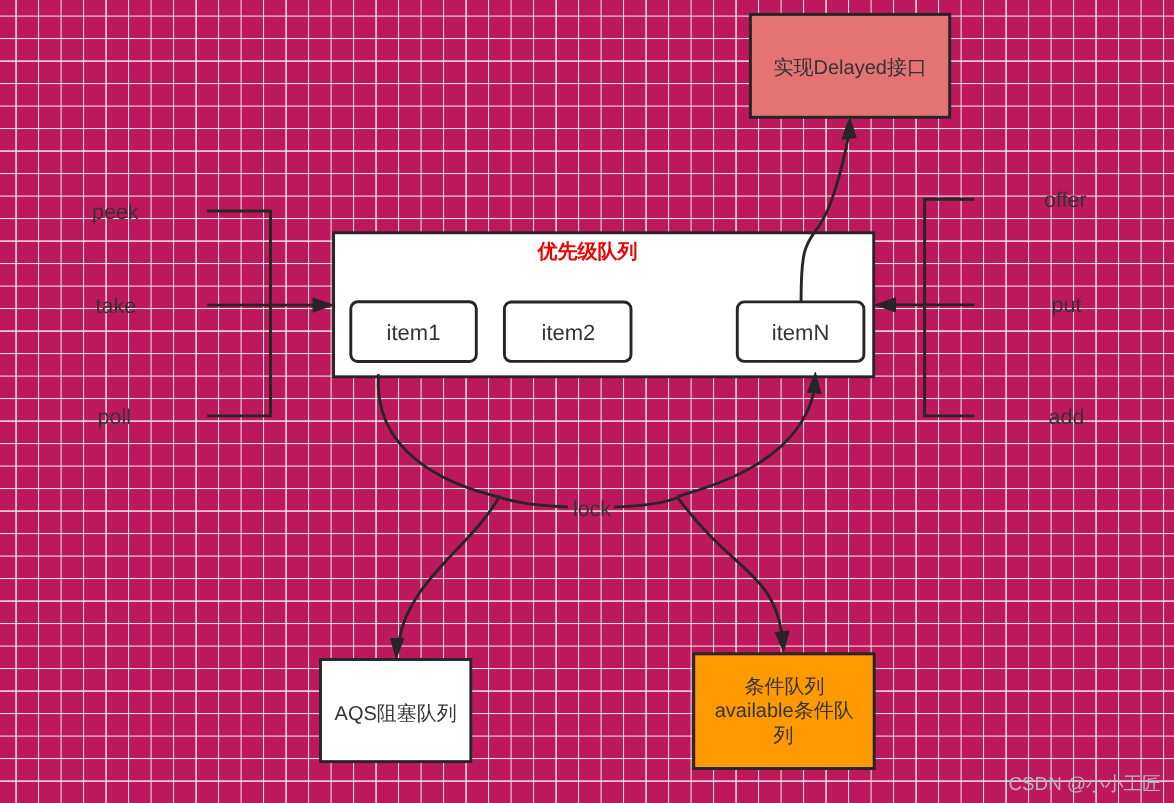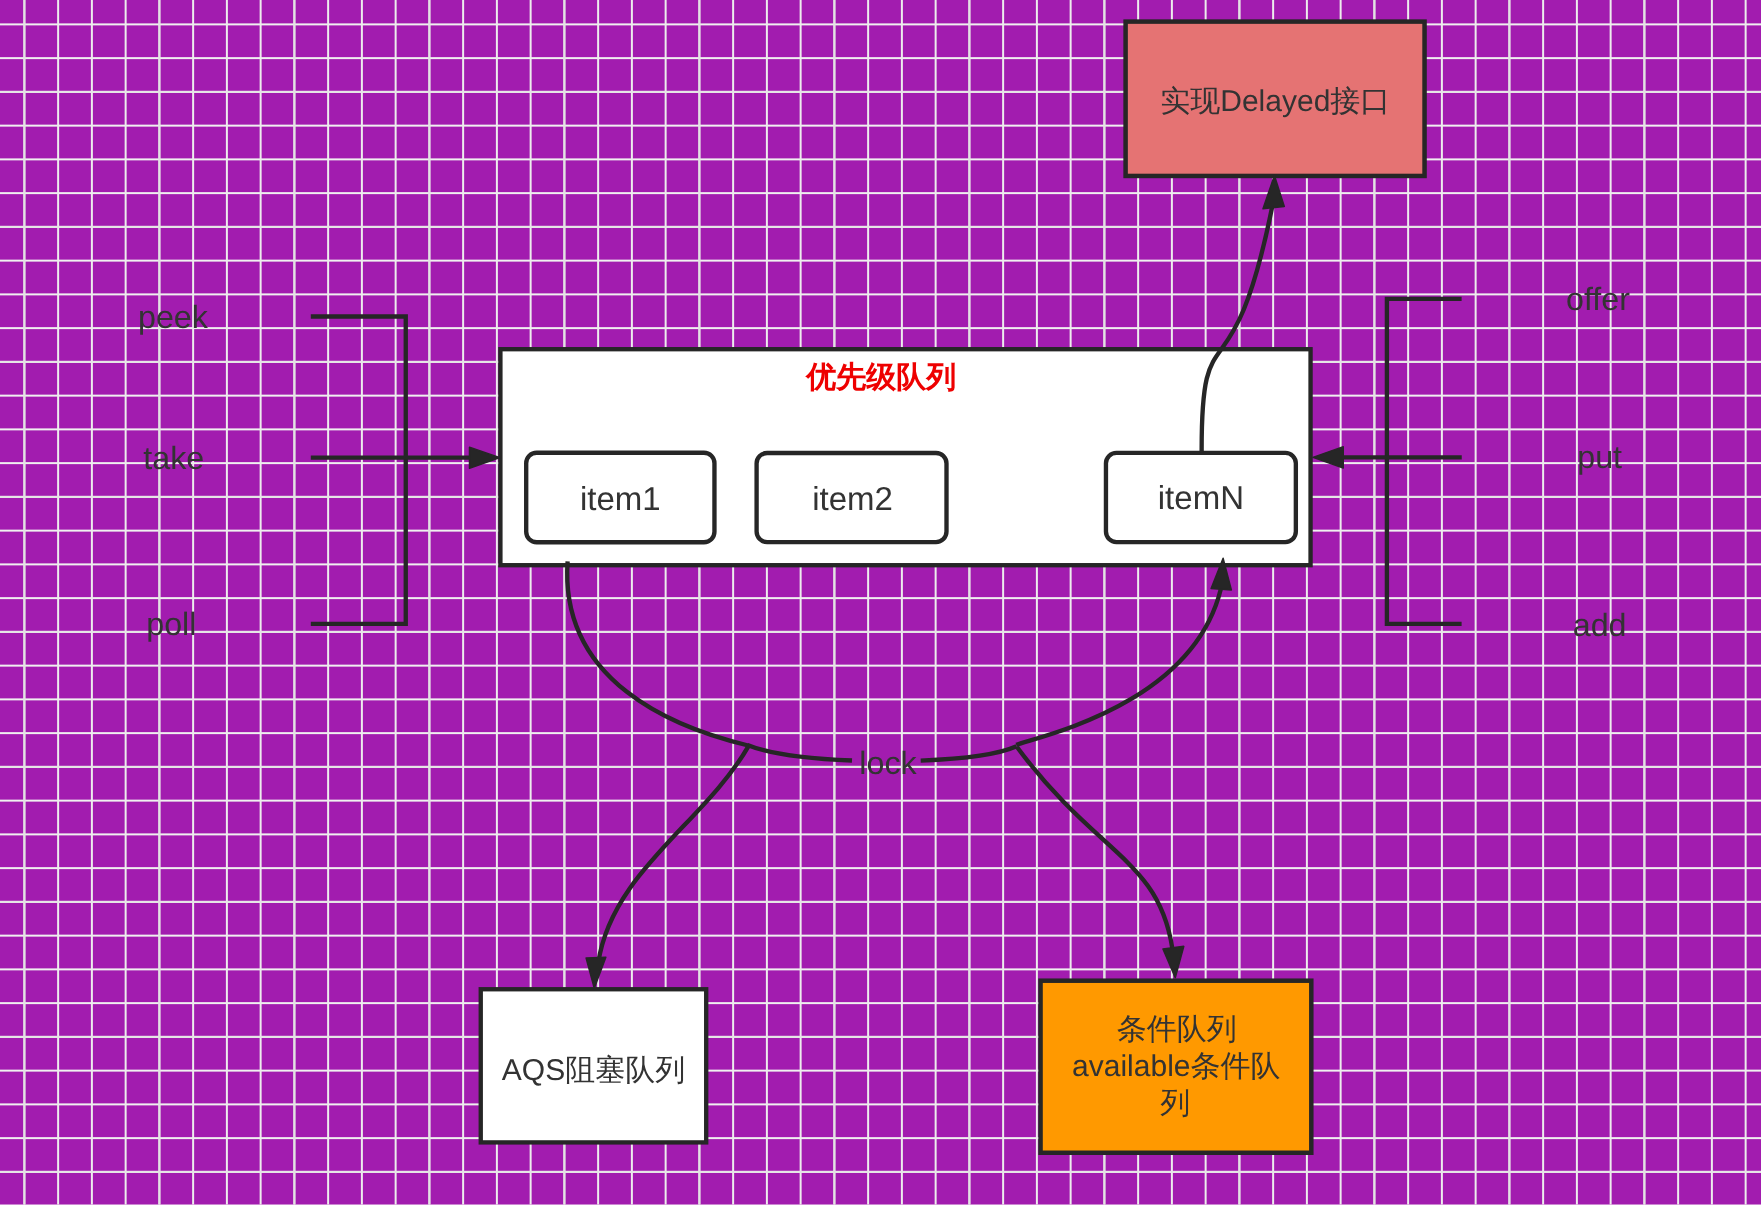--- a/index.html
+++ b/index.html
@@ -1,19 +1,19 @@
 <!DOCTYPE html>
 <html><head>
 <meta charset="utf-8">
 <title>DelayQueue structure diagram</title>
 <style>
   html,body{margin:0;padding:0;background:#ffffff;}
   *{-webkit-font-smoothing:antialiased;text-rendering:geometricPrecision;}
   body{width:1174px;height:803px;overflow:hidden;font-family:"Liberation Sans",sans-serif;}
-  #canvas{position:relative;width:1174px;height:803px;background:#a21caf;}
+  #canvas{position:relative;width:1174px;height:803px;background:#be185d;}
   .grid{position:absolute;left:0;top:0;width:1174px;height:803px;
     background-image:
       linear-gradient(to right, #e2e2e2 1.4px, transparent 1.4px),
       linear-gradient(to bottom, #e6e6e6 1.4px, transparent 1.4px),
       linear-gradient(to right, #ededed 1.2px, transparent 1.2px),
       linear-gradient(to bottom, #f0f0f0 1.2px, transparent 1.2px);
     background-size:90px 90px, 90px 90px, 22.5px 22.5px, 22.5px 22.5px;
     background-position:15.6px 60.6px, 15.6px 60.6px, 15.6px 60.6px, 15.6px 60.6px;
   }
   svg.diagram{position:absolute;left:0;top:0;}
@@ -94,13 +94,14 @@
     </g>
 
     <g>
       <rect class="fillbox" x="693.7" y="653.8" width="180.5" height="114.7" fill="#ff9900"></rect>
       <text x="784.5" y="692.6" text-anchor="middle" class="cjk">条件队列</text>
       <text x="784.2" y="717.2" text-anchor="middle" class="cjk">available条件队</text>
       <text x="783.5" y="741.8" text-anchor="middle" class="cjk">列</text>
     </g>
   </svg>
 
+  <div class="wm" style="left:1008.5px;top:771px;">CSDN @小小工匠</div>
 </div>
 
 </body></html>

